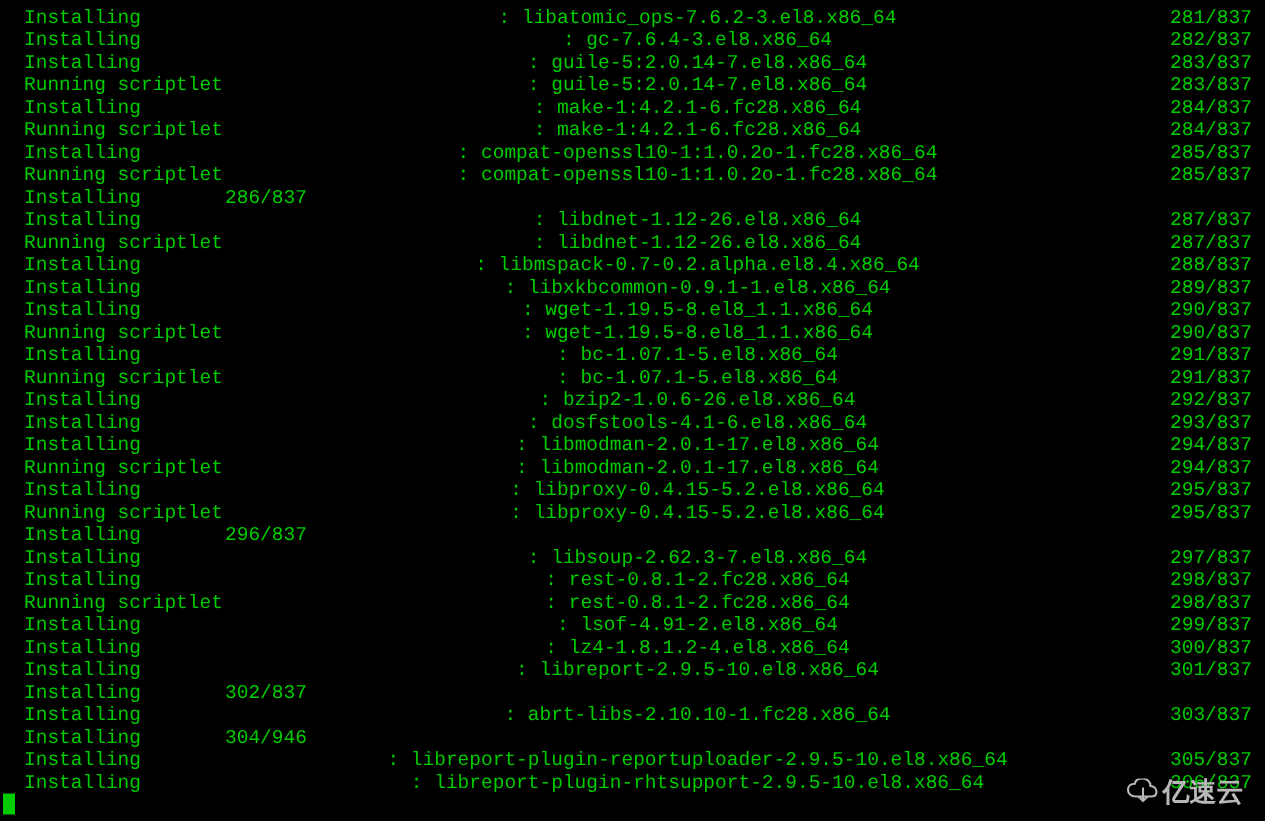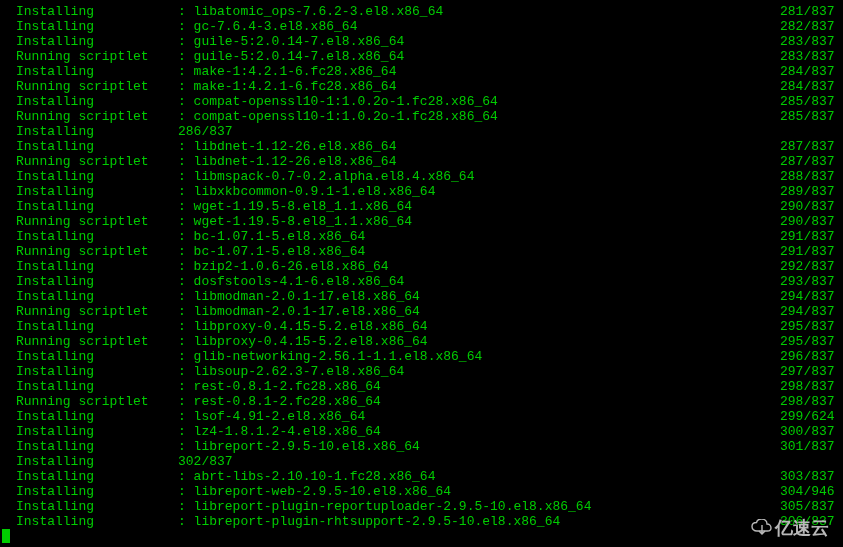--- a/index.html
+++ b/index.html
@@ -17,30 +17,30 @@
       height: 547px;
       overflow: hidden;
       position: relative;
       padding: 4px 0 0 0;
     }
     .terminal-line {
       display: flex;
       width: 100%;
       white-space: pre;
       padding-left: 16px;
-      gap: 28px;
     }
     .action-col {
       width: 134px;
       display: inline-block;
       flex-shrink: 0;
     }
     .package-col {
       flex-grow: 1;
       display: inline-block;
+      text-align: center;
     }
     .counter-col {
       width: 63px;
       text-align: right;
       display: inline-block;
       flex-shrink: 0;
       padding-right: 30px;
     }
     .cursor {
       display: inline-block;
@@ -84,30 +84,30 @@
     <div class="terminal-line"><span class="action-col">Installing       </span><span class="package-col">: wget-1.19.5-8.el8_1.1.x86_64</span><span class="counter-col">290/837</span></div>
     <div class="terminal-line"><span class="action-col">Running scriptlet</span><span class="package-col">: wget-1.19.5-8.el8_1.1.x86_64</span><span class="counter-col">290/837</span></div>
     <div class="terminal-line"><span class="action-col">Installing       </span><span class="package-col">: bc-1.07.1-5.el8.x86_64</span><span class="counter-col">291/837</span></div>
     <div class="terminal-line"><span class="action-col">Running scriptlet</span><span class="package-col">: bc-1.07.1-5.el8.x86_64</span><span class="counter-col">291/837</span></div>
     <div class="terminal-line"><span class="action-col">Installing       </span><span class="package-col">: bzip2-1.0.6-26.el8.x86_64</span><span class="counter-col">292/837</span></div>
     <div class="terminal-line"><span class="action-col">Installing       </span><span class="package-col">: dosfstools-4.1-6.el8.x86_64</span><span class="counter-col">293/837</span></div>
     <div class="terminal-line"><span class="action-col">Installing       </span><span class="package-col">: libmodman-2.0.1-17.el8.x86_64</span><span class="counter-col">294/837</span></div>
     <div class="terminal-line"><span class="action-col">Running scriptlet</span><span class="package-col">: libmodman-2.0.1-17.el8.x86_64</span><span class="counter-col">294/837</span></div>
     <div class="terminal-line"><span class="action-col">Installing       </span><span class="package-col">: libproxy-0.4.15-5.2.el8.x86_64</span><span class="counter-col">295/837</span></div>
     <div class="terminal-line"><span class="action-col">Running scriptlet</span><span class="package-col">: libproxy-0.4.15-5.2.el8.x86_64</span><span class="counter-col">295/837</span></div>
-    <div class="terminal-line"><span class="action-col">Installing       </span><span class="package-col">: glib-networking-2.56.1-1.1.el8.x86_64</span><span class="counter-col">296/837</span></div>
+    <div class="terminal-line"><span class="action-col">Installing       </span><span class="counter-col">296/837</span></div>
     <div class="terminal-line"><span class="action-col">Installing       </span><span class="package-col">: libsoup-2.62.3-7.el8.x86_64</span><span class="counter-col">297/837</span></div>
     <div class="terminal-line"><span class="action-col">Installing       </span><span class="package-col">: rest-0.8.1-2.fc28.x86_64</span><span class="counter-col">298/837</span></div>
     <div class="terminal-line"><span class="action-col">Running scriptlet</span><span class="package-col">: rest-0.8.1-2.fc28.x86_64</span><span class="counter-col">298/837</span></div>
-    <div class="terminal-line"><span class="action-col">Installing       </span><span class="package-col">: lsof-4.91-2.el8.x86_64</span><span class="counter-col">299/624</span></div>
+    <div class="terminal-line"><span class="action-col">Installing       </span><span class="package-col">: lsof-4.91-2.el8.x86_64</span><span class="counter-col">299/837</span></div>
     <div class="terminal-line"><span class="action-col">Installing       </span><span class="package-col">: lz4-1.8.1.2-4.el8.x86_64</span><span class="counter-col">300/837</span></div>
     <div class="terminal-line"><span class="action-col">Installing       </span><span class="package-col">: libreport-2.9.5-10.el8.x86_64</span><span class="counter-col">301/837</span></div>
     <div class="terminal-line"><span class="action-col">Installing       </span><span class="counter-col">302/837</span></div>
     <div class="terminal-line"><span class="action-col">Installing       </span><span class="package-col">: abrt-libs-2.10.10-1.fc28.x86_64</span><span class="counter-col">303/837</span></div>
-    <div class="terminal-line"><span class="action-col">Installing       </span><span class="package-col">: libreport-web-2.9.5-10.el8.x86_64</span><span class="counter-col">304/946</span></div>
+    <div class="terminal-line"><span class="action-col">Installing       </span><span class="counter-col">304/946</span></div>
     <div class="terminal-line"><span class="action-col">Installing       </span><span class="package-col">: libreport-plugin-reportuploader-2.9.5-10.el8.x86_64</span><span class="counter-col">305/837</span></div>
     <div class="terminal-line"><span class="action-col">Installing       </span><span class="package-col">: libreport-plugin-rhtsupport-2.9.5-10.el8.x86_64</span><span class="counter-col">306/837</span></div>
   </div>
 <div><span class="cursor"></span></div>
 
 <div class="watermark">
   <span class="watermark-icon">
     <svg width="22" height="16" viewBox="0 0 22 16" fill="none">
       <path d="M6 12 C3 12 1 10 1 7.5 C1 5 3 3.5 5.5 3.5 C6 1.5 8 0 10.5 0 C13.5 0 16 2 16 5 C18.5 5 20 7 20 9 C20 11 18.5 12 16.5 12 Z" stroke="#b8b8b8" stroke-width="1.4" fill="none"></path>
       <path d="M11 6 L11 15 M8 12 L11 15 L14 12" stroke="#b8b8b8" stroke-width="1.4" fill="none"></path>

